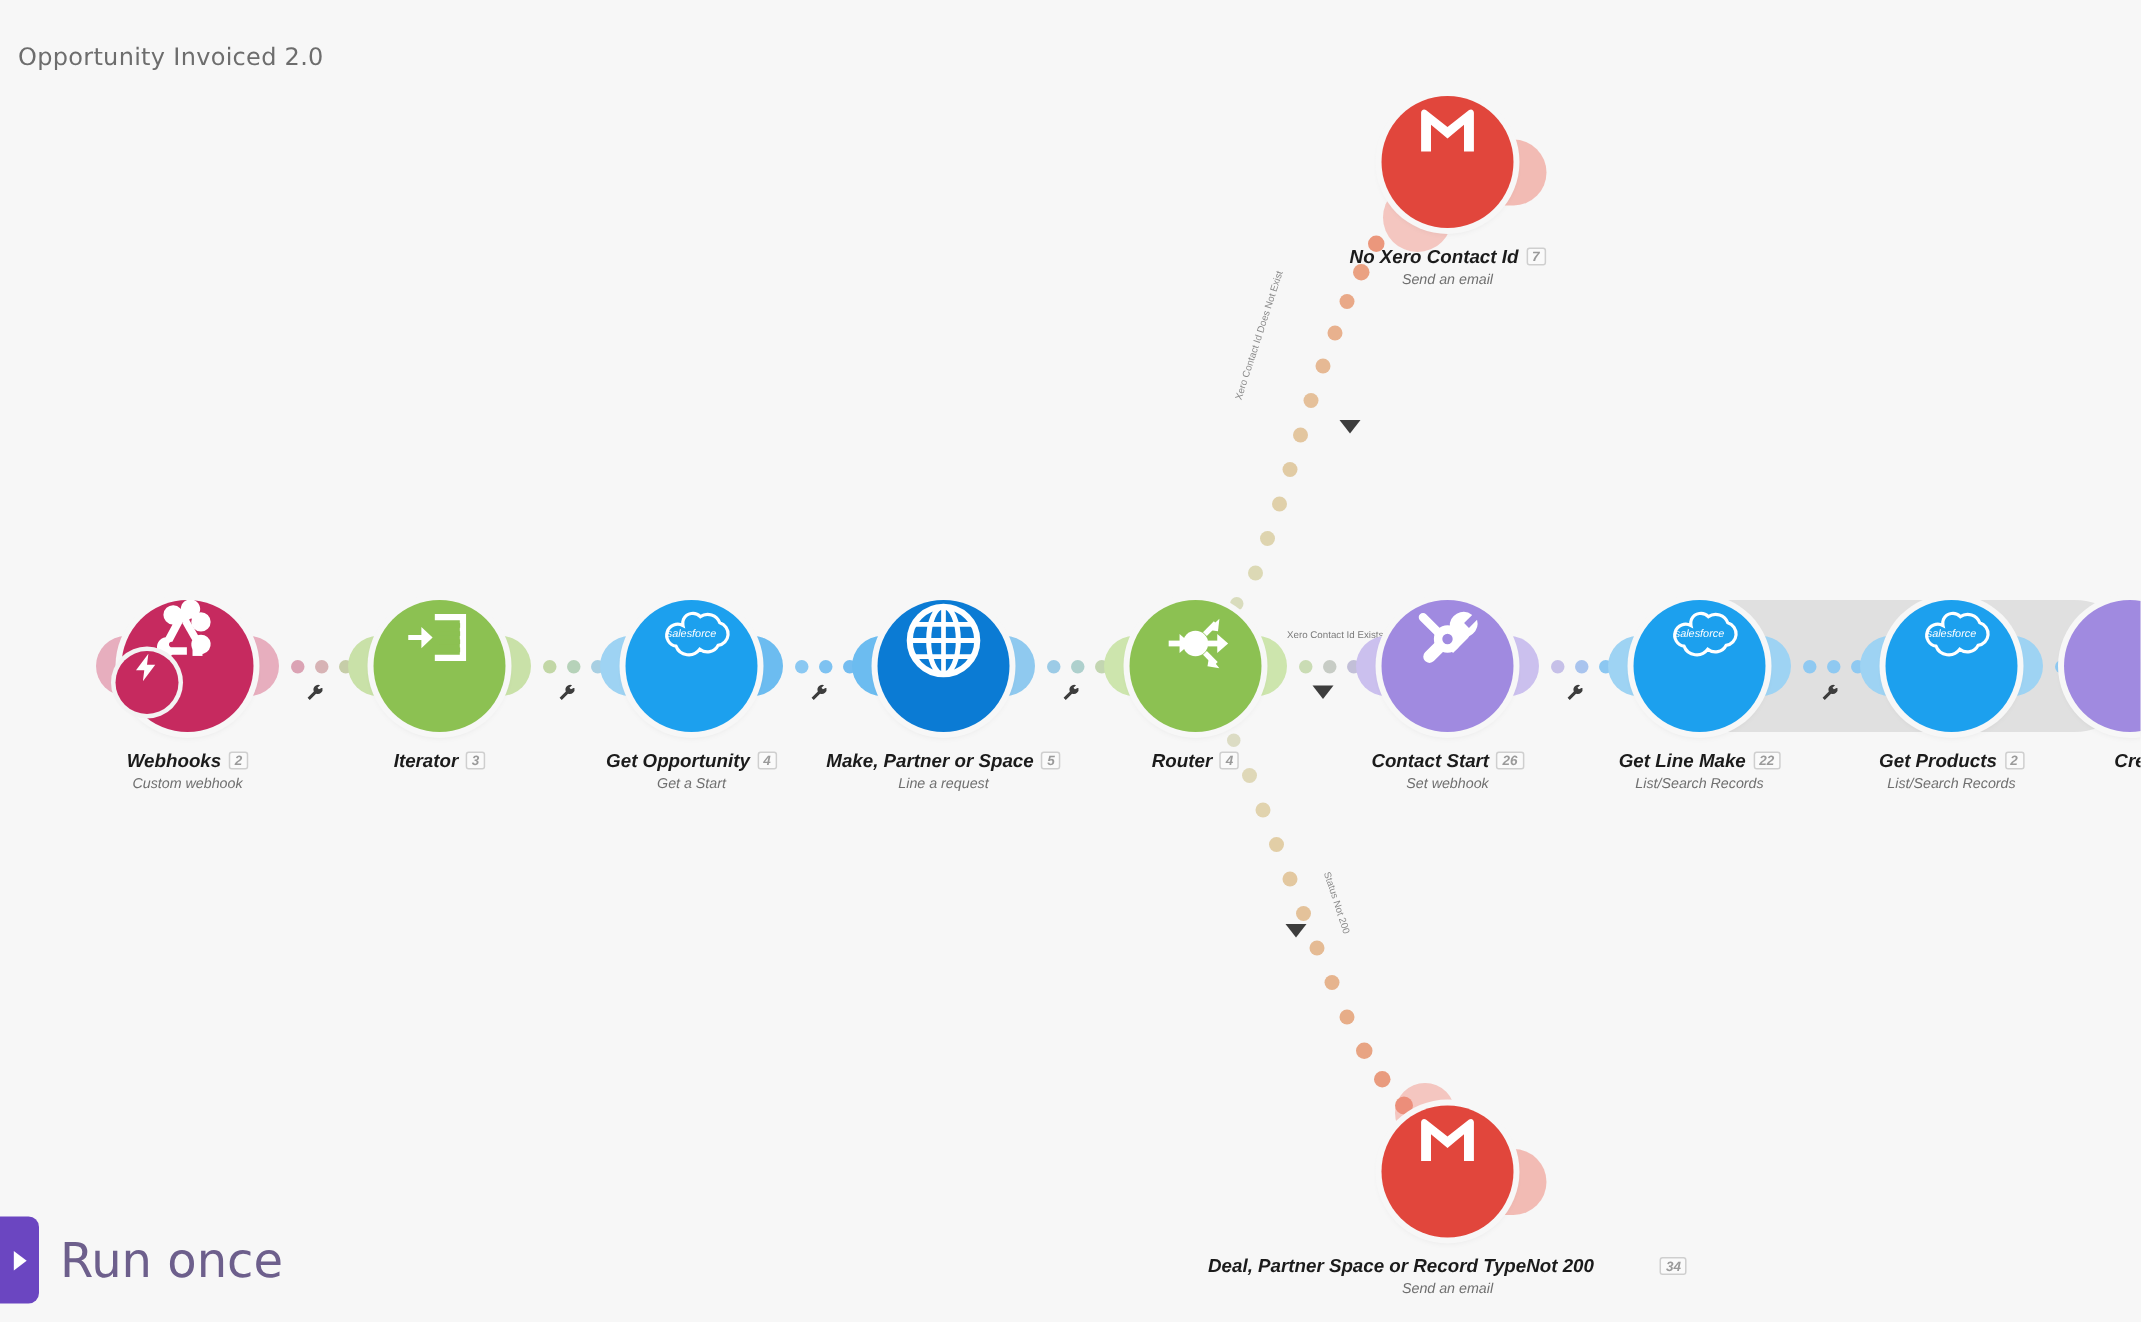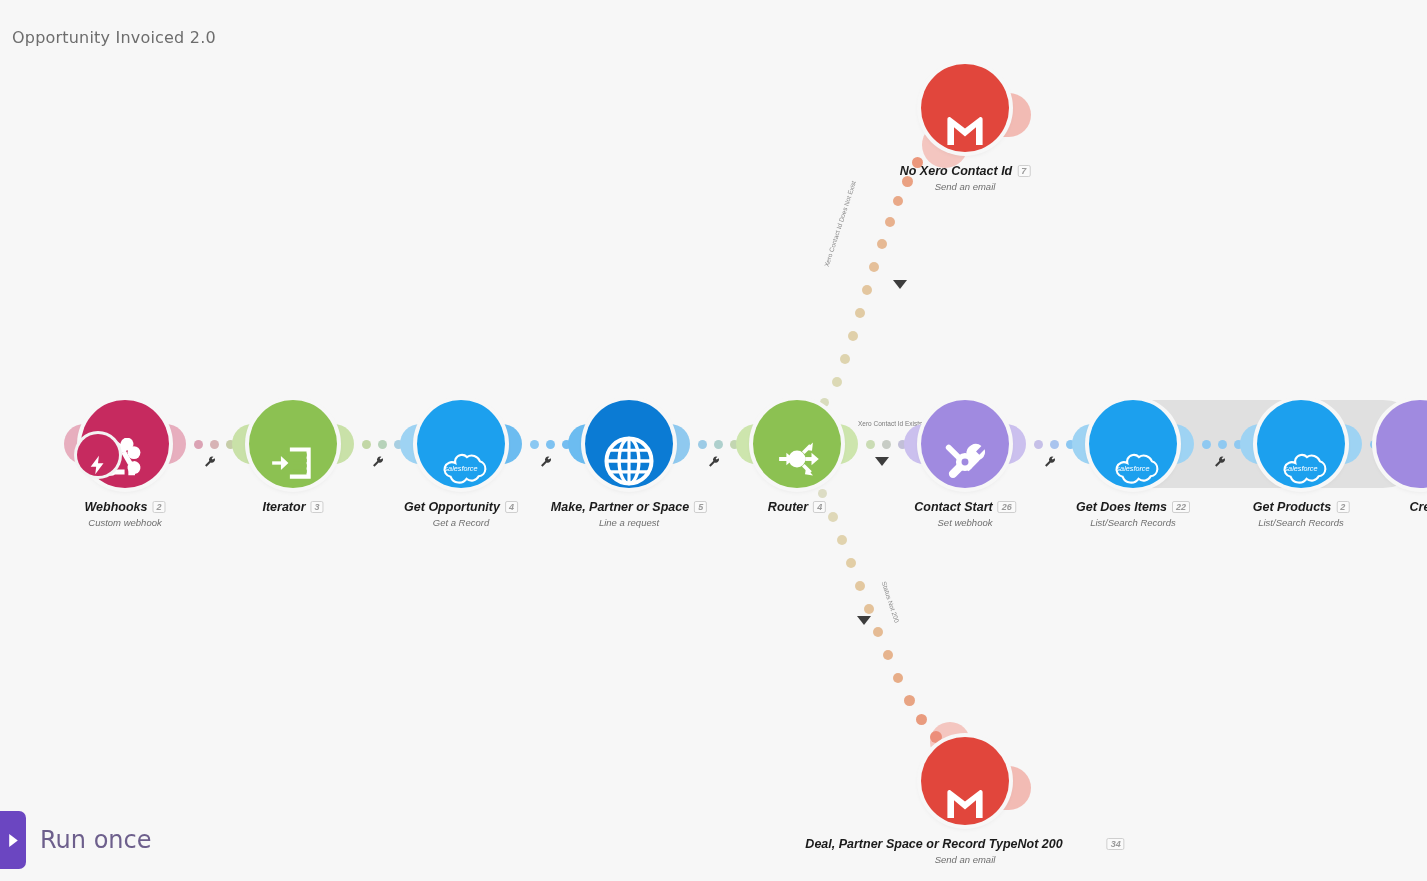--- a/index.html
+++ b/index.html
@@ -21,21 +21,21 @@
   
   .selection-band{
     position:absolute;background:#e0e0e0;border-radius:44px;
   }
 
   
   .module{position:absolute;width:0;height:0;}
   .bubble{
     position:absolute;left:-44px;top:-44px;width:88px;height:88px;
     border-radius:50%;box-shadow:0 0 0 4px #f7f7f7, 0 2px 6px rgba(0,0,0,.13);
-    display:flex;align-items:flex-end;justify-content:center;
+    display:flex;align-items:flex-start;justify-content:center;
     box-sizing:border-box;
   }
   .bubble svg{display:block;}
   .mod-label{
     position:absolute;top:56px;left:50%;transform:translateX(-50%);
     white-space:nowrap;text-align:center;font-style:italic;
   }
   .mod-name{
     font-size:12.5px;font-weight:bold;color:#1b1b1b;
     font-family:"Liberation Sans", sans-serif;
@@ -82,21 +82,21 @@
   
   .ghost{position:absolute;border-radius:50%;background:#ef8a7d;opacity:.55;}
 
   
   .runbar{position:absolute;left:0;bottom:12px;display:flex;align-items:center;}
   .run-btn{
     width:26px;height:58px;background:#6b46c1;border-radius:0 7px 7px 0;
     display:flex;align-items:center;justify-content:center;
   }
   .run-label{
-    margin-left:14px;font-size:24px;color:#6d5f8c;
+    margin-left:14px;font-size:32px;color:#6d5f8c;
     font-family:"DejaVu Sans", sans-serif;
   }
 </style>
 </head>
 <body>
 
 <div id="canvas">
 
   <div class="scenario-title">Opportunity Invoiced 2.0</div>
 
@@ -307,21 +307,21 @@
     <div class="bubble" style="background:#1ca0ee;">
       <svg width="58" height="42" viewBox="0 0 60 40">
         <path fill="none" stroke="#fff" stroke-width="2.2" d="M24.5 11.5a7.2 7.2 0 0 1 11.6-1.8 9 9 0 0 1 13.4 4.3 8 8 0 0 1-1.2 15.6 8.3 8.3 0 0 1-12.6 2.6 9.4 9.4 0 0 1-16.4-2.1 7.6 7.6 0 1 1 4.8-14.2 7.2 7.2 0 0 1 .4-4.4z"></path>
         <text x="30" y="24" font-family="Liberation Sans, sans-serif" font-size="7.5" fill="#fff" text-anchor="middle" font-style="italic">salesforce</text>
       </svg>
     </div>
     <div class="mod-label">
       <div class="mod-name">
         <span>Get Opportunity</span><span class="mod-badge">4</span>
       </div>
-      <div class="mod-sub">Get a Record</div>
+      <div class="mod-sub">Get a Start</div>
     </div>
   </div>
 
   <div class="module" style="left:629px;top:444px;">
     <div class="bubble" style="background:#0b7bd4;">
       <svg width="54" height="54" viewBox="0 0 24 24">
         <circle cx="12" cy="12" r="10" fill="none" stroke="#fff" stroke-width="1.8"></circle>
         <ellipse cx="12" cy="12" rx="4.4" ry="10" fill="none" stroke="#fff" stroke-width="1.5"></ellipse>
         <line x1="2" y1="12" x2="22" y2="12" stroke="#fff" stroke-width="1.5"></line>
         <line x1="3.2" y1="7.2" x2="20.8" y2="7.2" stroke="#fff" stroke-width="1.4"></line>
@@ -380,21 +380,21 @@
 
   <div class="module" style="left:1133px;top:444px;">
     <div class="bubble" style="background:#1ca0ee;">
       <svg width="58" height="42" viewBox="0 0 60 40">
         <path fill="none" stroke="#fff" stroke-width="2.2" d="M24.5 11.5a7.2 7.2 0 0 1 11.6-1.8 9 9 0 0 1 13.4 4.3 8 8 0 0 1-1.2 15.6 8.3 8.3 0 0 1-12.6 2.6 9.4 9.4 0 0 1-16.4-2.1 7.6 7.6 0 1 1 4.8-14.2 7.2 7.2 0 0 1 .4-4.4z"></path>
         <text x="30" y="24" font-family="Liberation Sans, sans-serif" font-size="7.5" fill="#fff" text-anchor="middle" font-style="italic">salesforce</text>
       </svg>
     </div>
     <div class="mod-label">
       <div class="mod-name">
-        <span>Get Does Items</span><span class="mod-badge">22</span>
+        <span>Get Line Make</span><span class="mod-badge">22</span>
       </div>
       <div class="mod-sub">List/Search Records</div>
     </div>
   </div>
 
   <div class="module" style="left:1301px;top:444px;">
     <div class="bubble" style="background:#1ca0ee;">
       <svg width="58" height="42" viewBox="0 0 60 40">
         <path fill="none" stroke="#fff" stroke-width="2.2" d="M24.5 11.5a7.2 7.2 0 0 1 11.6-1.8 9 9 0 0 1 13.4 4.3 8 8 0 0 1-1.2 15.6 8.3 8.3 0 0 1-12.6 2.6 9.4 9.4 0 0 1-16.4-2.1 7.6 7.6 0 1 1 4.8-14.2 7.2 7.2 0 0 1 .4-4.4z"></path>
         <text x="30" y="24" font-family="Liberation Sans, sans-serif" font-size="7.5" fill="#fff" text-anchor="middle" font-style="italic">salesforce</text>

